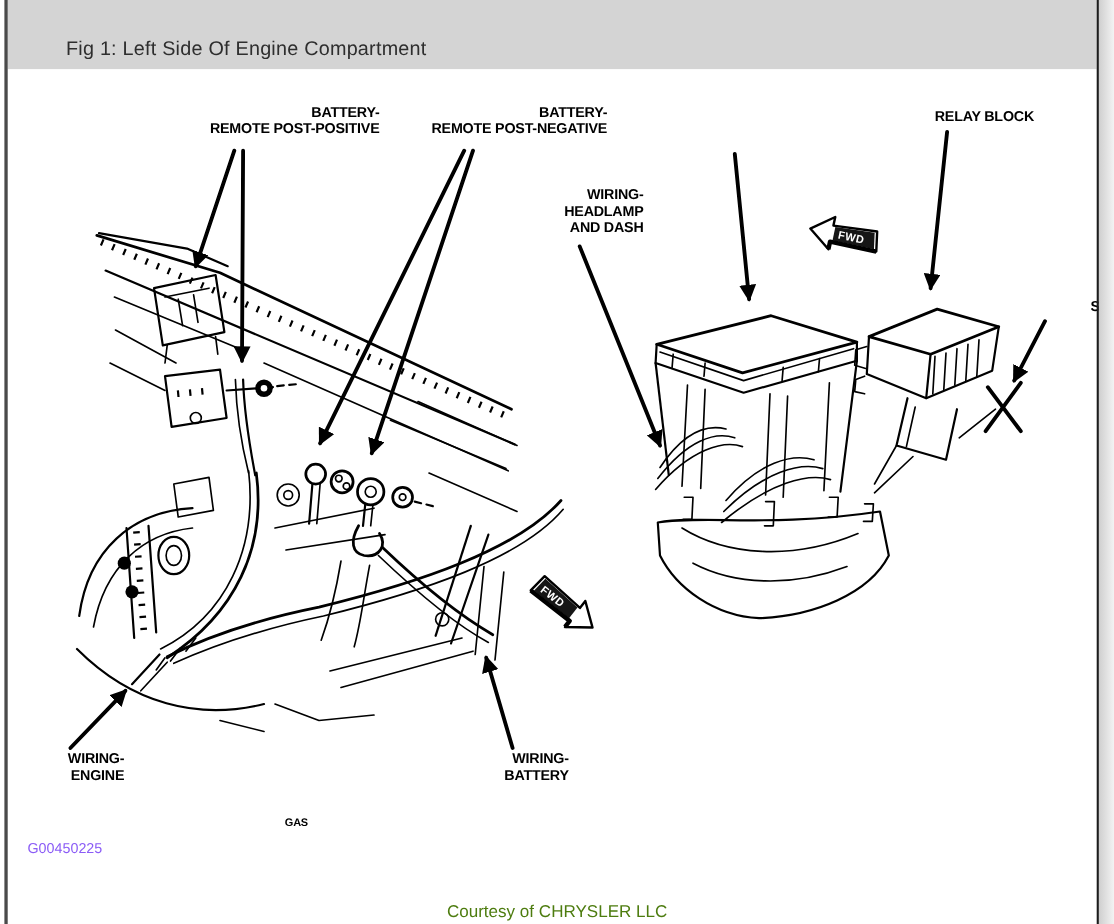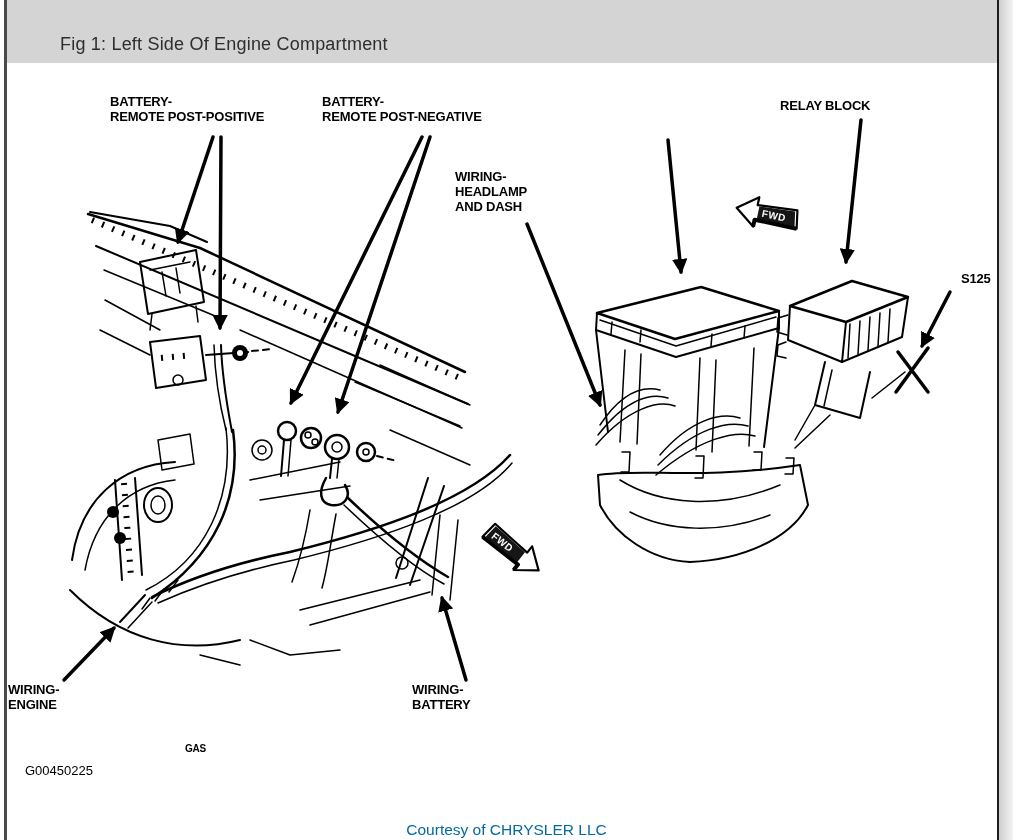--- a/index.html
+++ b/index.html
@@ -7,24 +7,24 @@
        font-family:"Liberation Sans",sans-serif;}
   .left-border{position:absolute;left:4px;top:0;width:3px;height:840px;background:#4a4a4a;}
   .right-border{position:absolute;left:997px;top:0;width:2px;height:840px;background:#1c1c1c;}
   .right-gutter{position:absolute;left:999px;top:0;width:14px;height:840px;
                 background:linear-gradient(to right,#cfcfcf,#f4f4f4);}
   .titlebar{position:absolute;left:7px;top:0;width:990px;height:63px;background:#d4d4d4;}
   .title{position:absolute;left:5px;top:34px;font-size:18px;color:#2e2e2e;letter-spacing:0.2px;margin-left:48px;}
   .canvas{position:absolute;left:7px;top:63px;width:990px;height:777px;background:#ffffff;}
   svg{position:absolute;left:0;top:0;}
   .lbl{position:absolute;font-weight:bold;font-size:13px;line-height:15px;color:#000;
-       text-align:left;white-space:pre-line;letter-spacing:-0.2px;}
-  .fignum{position:absolute;left:25px;top:763px;font-size:13px;color:#000000;}
+       text-align:right;white-space:pre-line;letter-spacing:-0.2px;}
+  .fignum{position:absolute;left:25px;top:763px;font-size:13px;color:#8b5cf6;}
   .credit{position:absolute;left:0;top:821px;width:1013px;text-align:center;
-          font-size:15.5px;color:#0369a1;}
+          font-size:15.5px;color:#4d7c0f;}
   .s15{stroke:#000;stroke-width:1.5;fill:none;stroke-linecap:round;stroke-linejoin:round;}
   .s2{stroke:#000;stroke-width:2;fill:none;stroke-linecap:round;stroke-linejoin:round;}
   .s25{stroke:#000;stroke-width:2.5;fill:none;stroke-linecap:round;stroke-linejoin:round;}
   .lead{stroke:#000;stroke-width:3.5;fill:none;stroke-linecap:round;}
   .hatch{stroke:#000;stroke-width:6;fill:none;stroke-dasharray:2 9;}
   .fwd-shape{stroke:#000;stroke-width:2.2;fill:#fff;stroke-linejoin:round;}
   .fwd-tail{fill:#161616;stroke:none;}
   .fwdtxt{font-family:"Liberation Sans",sans-serif;font-weight:bold;font-size:10px;
           fill:#fff;letter-spacing:0.5px;}
 </style>

